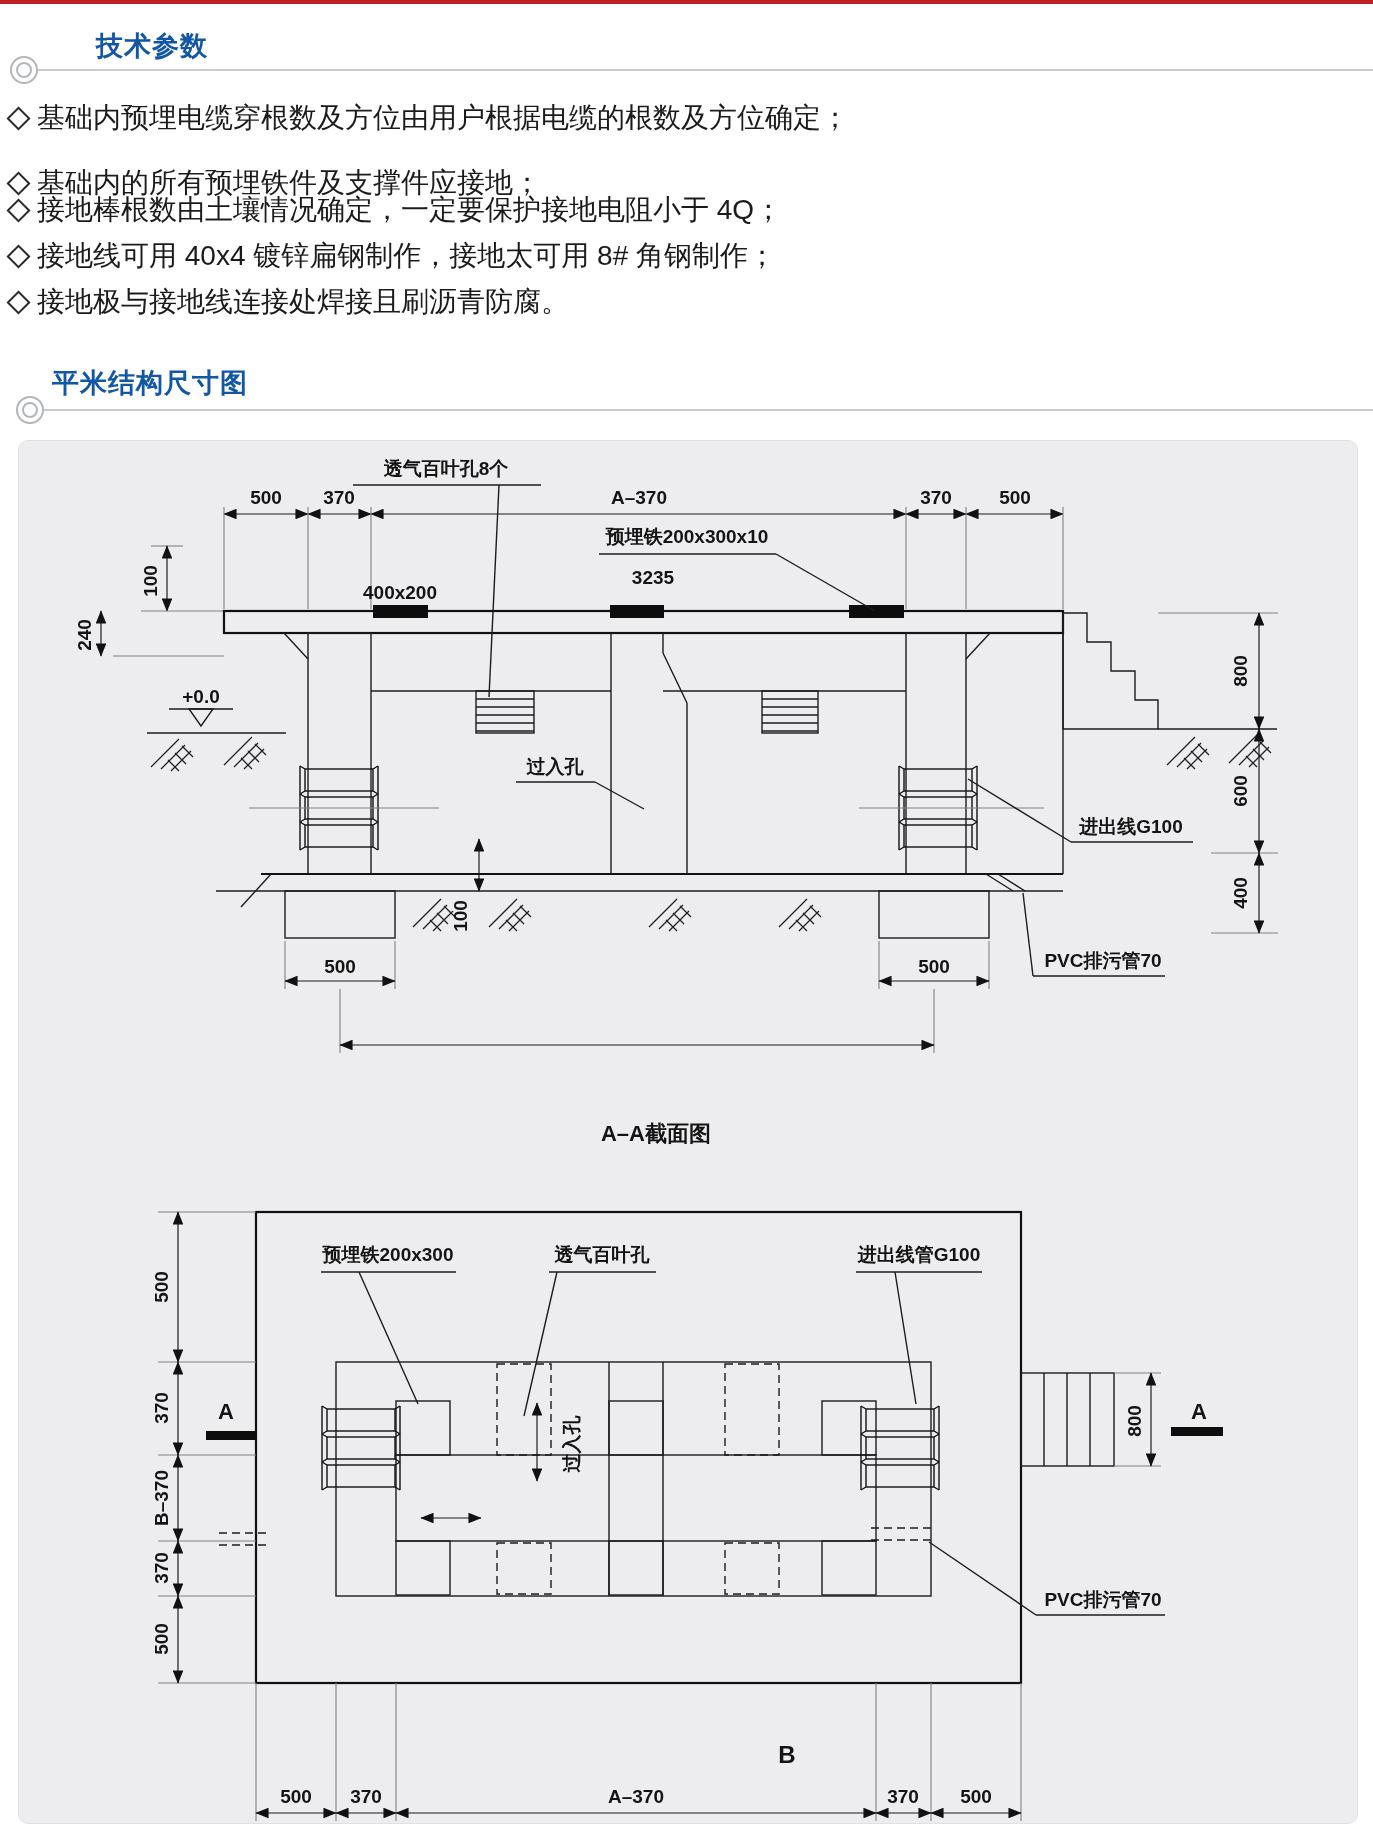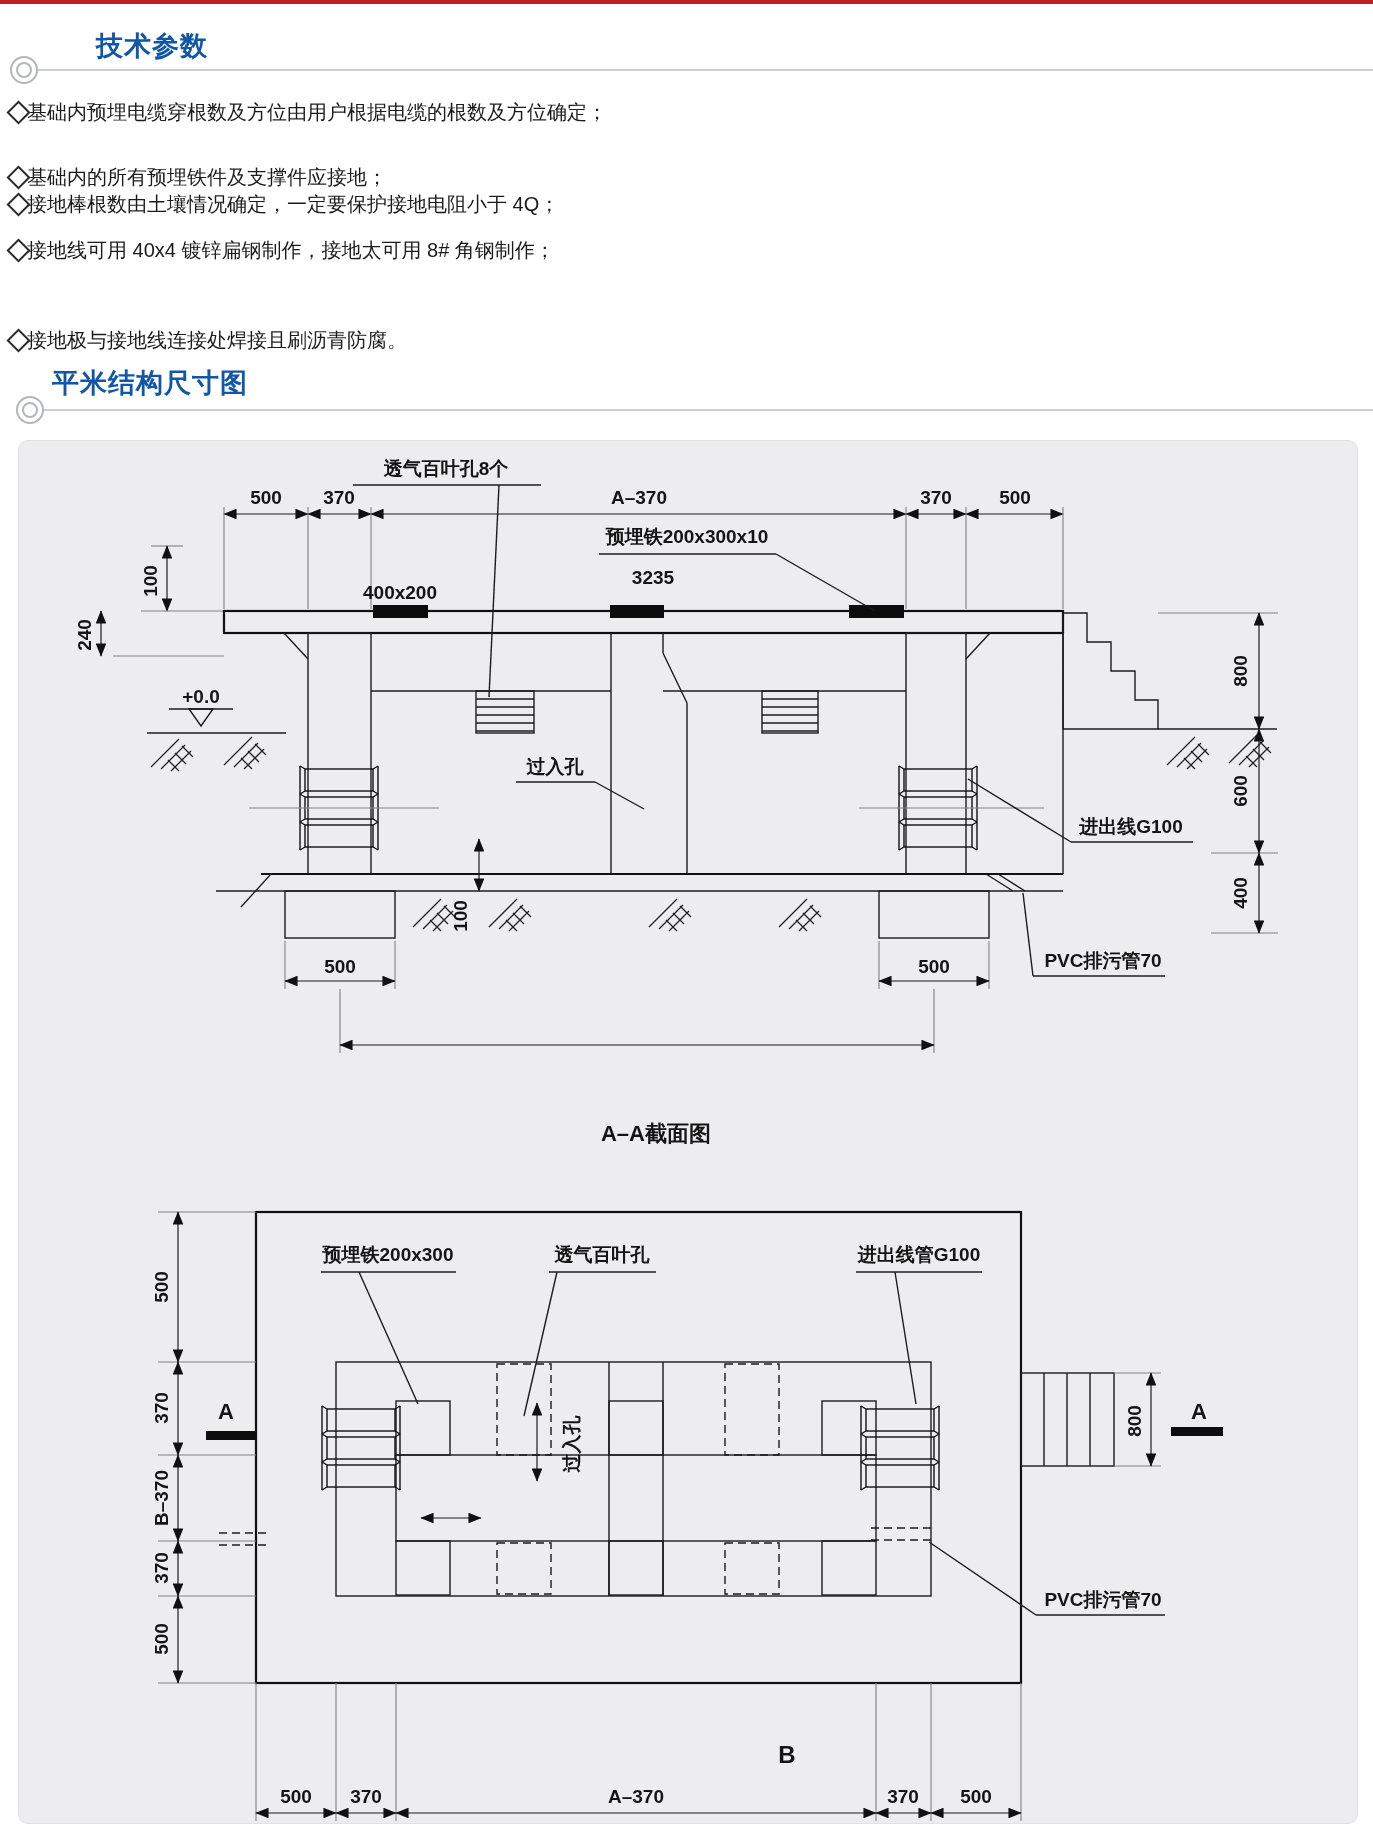--- a/index.html
+++ b/index.html
@@ -4,21 +4,21 @@
 <style>
   html,body{margin:0;padding:0;background:#fff;}
   .page{position:relative;width:1373px;height:1848px;background:#fff;overflow:hidden;
         font-family:"Liberation Sans",sans-serif;}
   .topbar{position:absolute;left:0;top:0;width:100%;height:4px;background:#bf2026;}
   .h-title{position:absolute;font-size:27px;font-weight:bold;color:#1257a6;letter-spacing:1px;white-space:nowrap;}
   .h-line{position:absolute;height:2px;background:#c9cdd1;}
   .ring-outer{position:absolute;width:24px;height:24px;border:2px solid #b3b7ba;border-radius:50%;background:#fff;
               display:flex;align-items:center;justify-content:center;}
   .ring-inner{width:12px;height:12px;border:2px solid #b3b7ba;border-radius:50%;}
-  .bullet{position:absolute;left:10px;display:flex;align-items:center;font-size:20px;color:#1b1b1b;white-space:nowrap;text-align:right;}
+  .bullet{position:absolute;left:10px;display:flex;align-items:center;gap:10px;font-size:28px;color:#1b1b1b;white-space:nowrap;text-align:right;}
   .diamond{width:13px;height:13px;border:2px solid #2a2a2a;transform:rotate(45deg);flex:none;background:#fff;}
   .panel{position:absolute;left:18px;top:440px;width:1338px;height:1382px;background:#ededef;
          border:1px solid #e1e1e4;border-radius:10px;}
   svg text{font-family:"Liberation Sans",sans-serif;font-weight:600;fill:#141414;text-anchor:middle;}
   .t19{font-size:19px;}
   .t22{font-size:22px;font-weight:700;}
   .t24{font-size:24px;font-weight:700;}
   .s{stroke:#1c1c1c;stroke-width:1.4;fill:none;}
   .s2{stroke:#111;stroke-width:2.2;fill:none;}
   .thin{stroke:#7e8286;stroke-width:1.1;fill:none;}
@@ -48,21 +48,21 @@
       <span>基础内的所有预埋铁件及支撑件应接地；</span>
     </div>
   <div class="bullet" style="top:191px;">
       <span class="diamond"></span>
       <span>接地棒根数由土壤情况确定，一定要保护接地电阻小于 4Q；</span>
     </div>
   <div class="bullet" style="top:237px;">
       <span class="diamond"></span>
       <span>接地线可用 40x4 镀锌扁钢制作，接地太可用 8# 角钢制作；</span>
     </div>
-  <div class="bullet" style="top:283px;margin-top:44px;">
+  <div class="bullet" style="top:283px;">
       <span class="diamond"></span>
       <span>接地极与接地线连接处焊接且刷沥青防腐。</span>
     </div>
 
   <div class="h-title" style="left:52px;top:365px;">平米结构尺寸图</div>
   <div class="h-line" style="left:30px;top:409px;width:1343px;"></div>
   <div class="ring-outer" style="left:16px;top:396px;">
       <div class="ring-inner"></div>
     </div>
 

